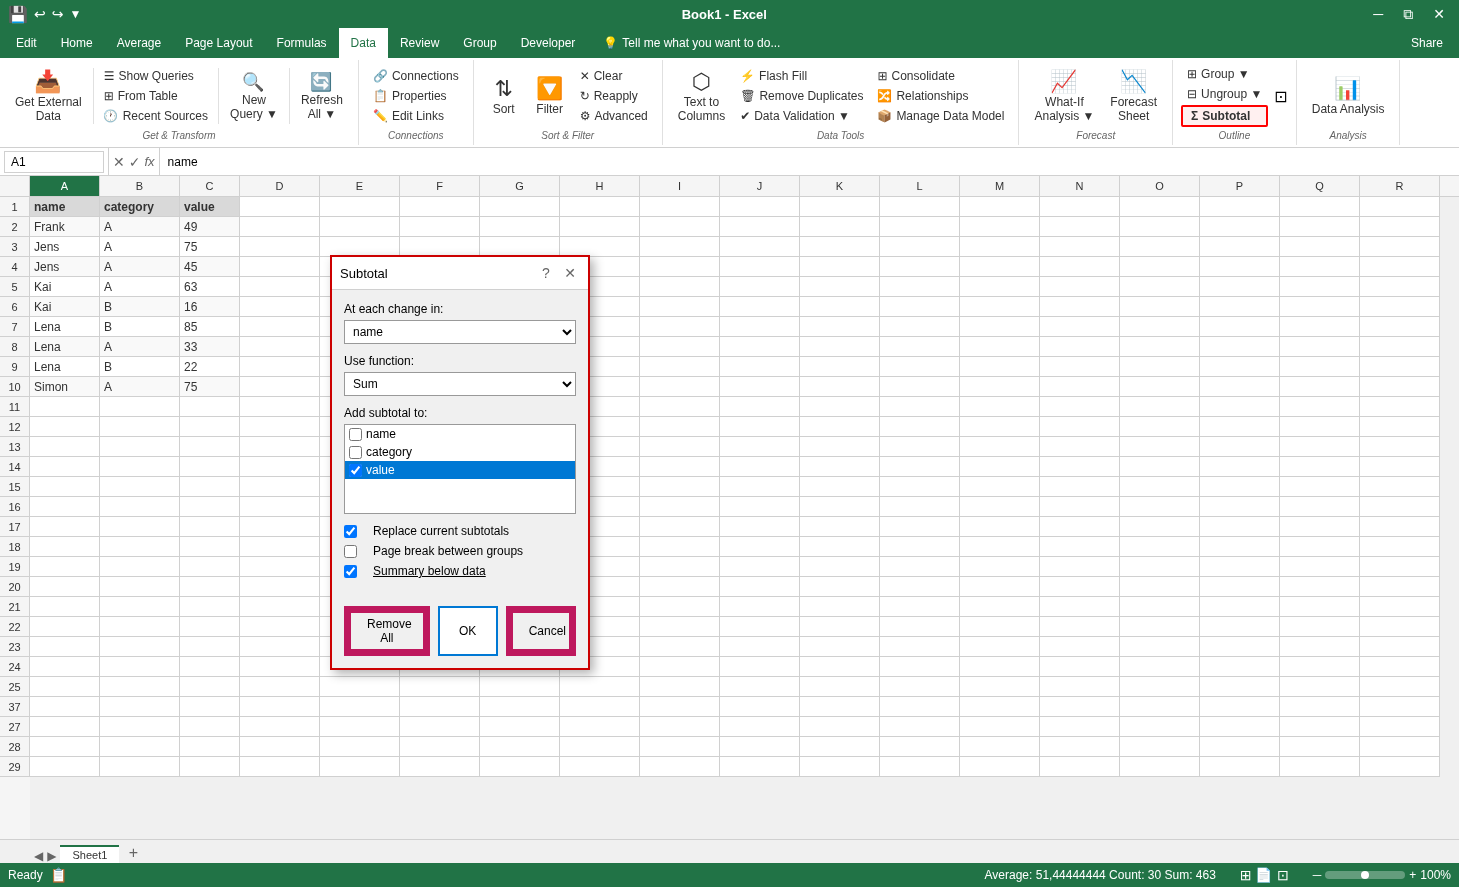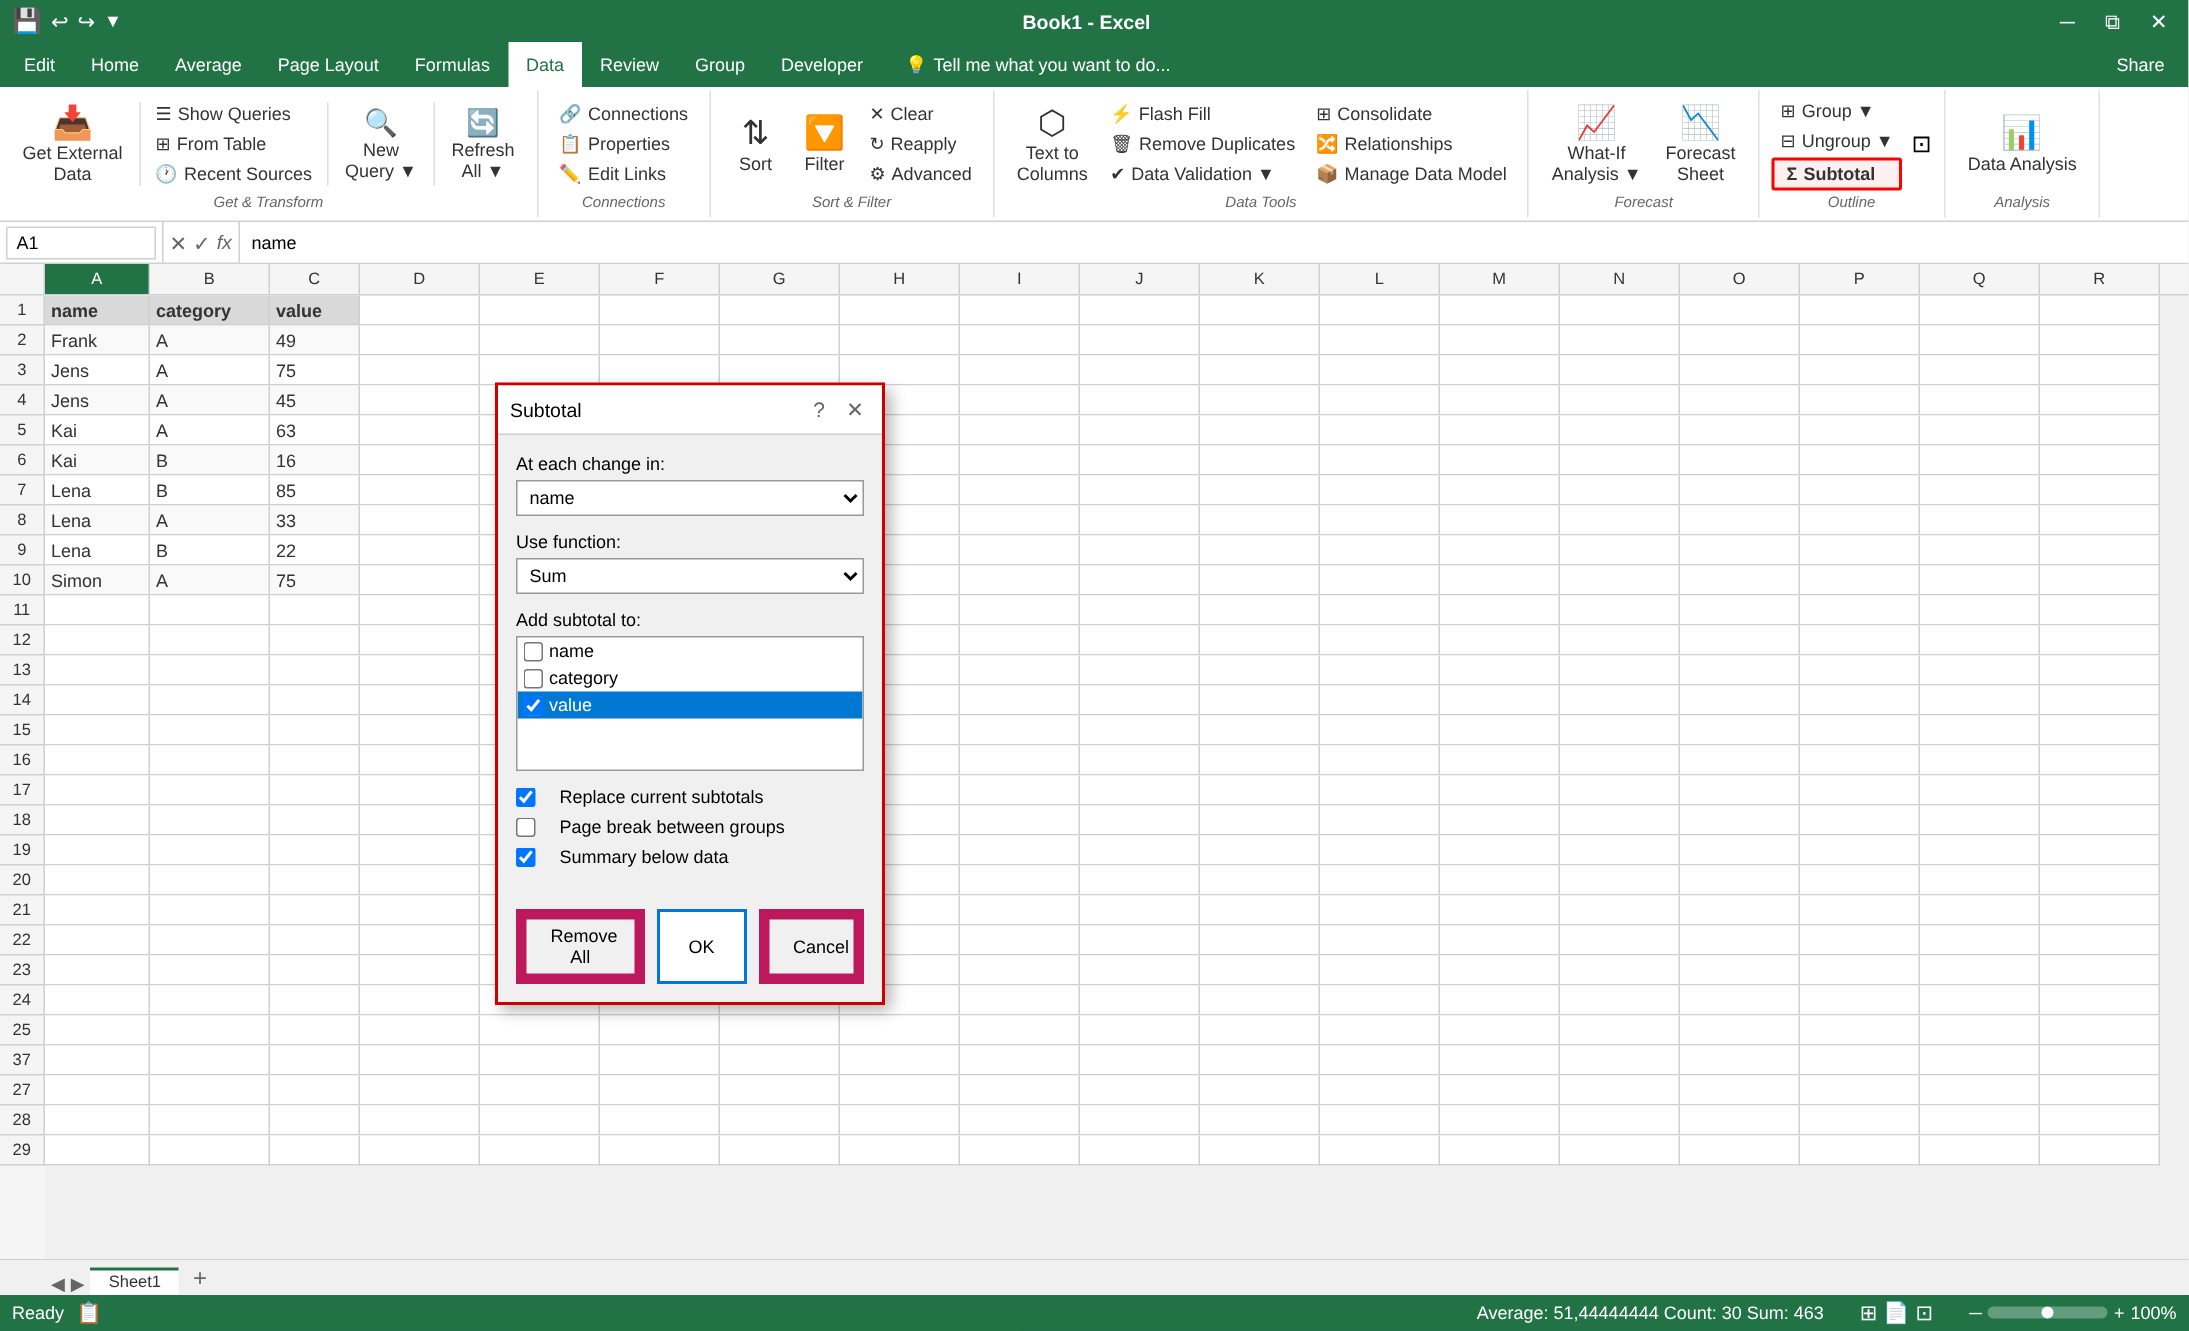--- a/index.html
+++ b/index.html
@@ -328,21 +328,21 @@
       padding-left: 30px;
       z-index: 9;
     }
     .add-sheet-btn {
       width: 24px; height: 20px;
       display: flex; align-items: center; justify-content: center;
       cursor: pointer; color: #666; font-size: 16px;
     }
 
     
-    .underline-text { }
+    .underline-text { text-decoration: underline; }
   </style>
 </head>
 <body>
 
 <div class="title-bar">
   <div class="title-bar-left">
     <span style="color:white;font-size:16px;cursor:pointer;">💾</span>
     <span style="color:white;font-size:14px;cursor:pointer;">↩</span>
     <span style="color:white;font-size:14px;cursor:pointer;">↪</span>
     <span style="color:white;font-size:12px;cursor:pointer;">▼</span>

